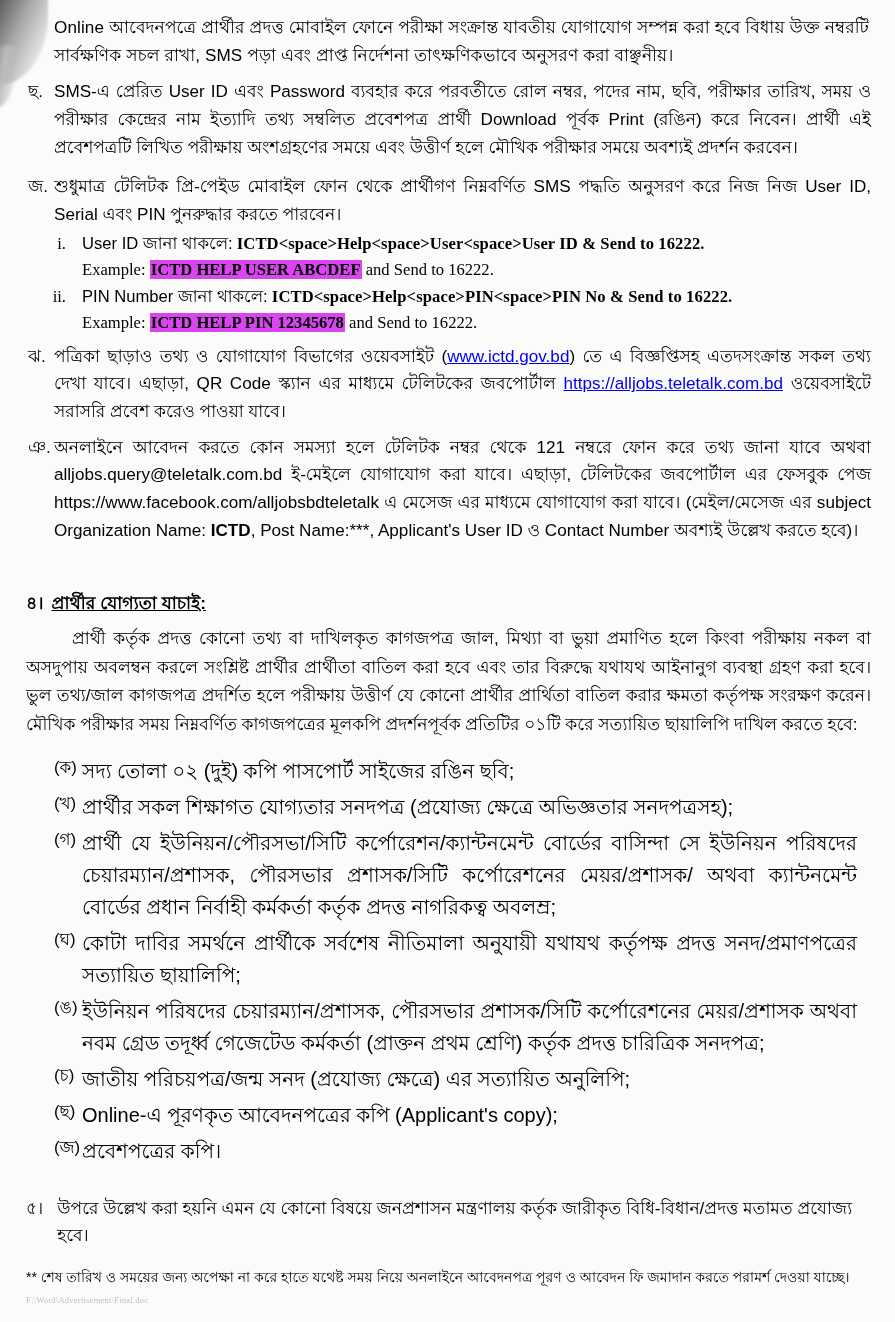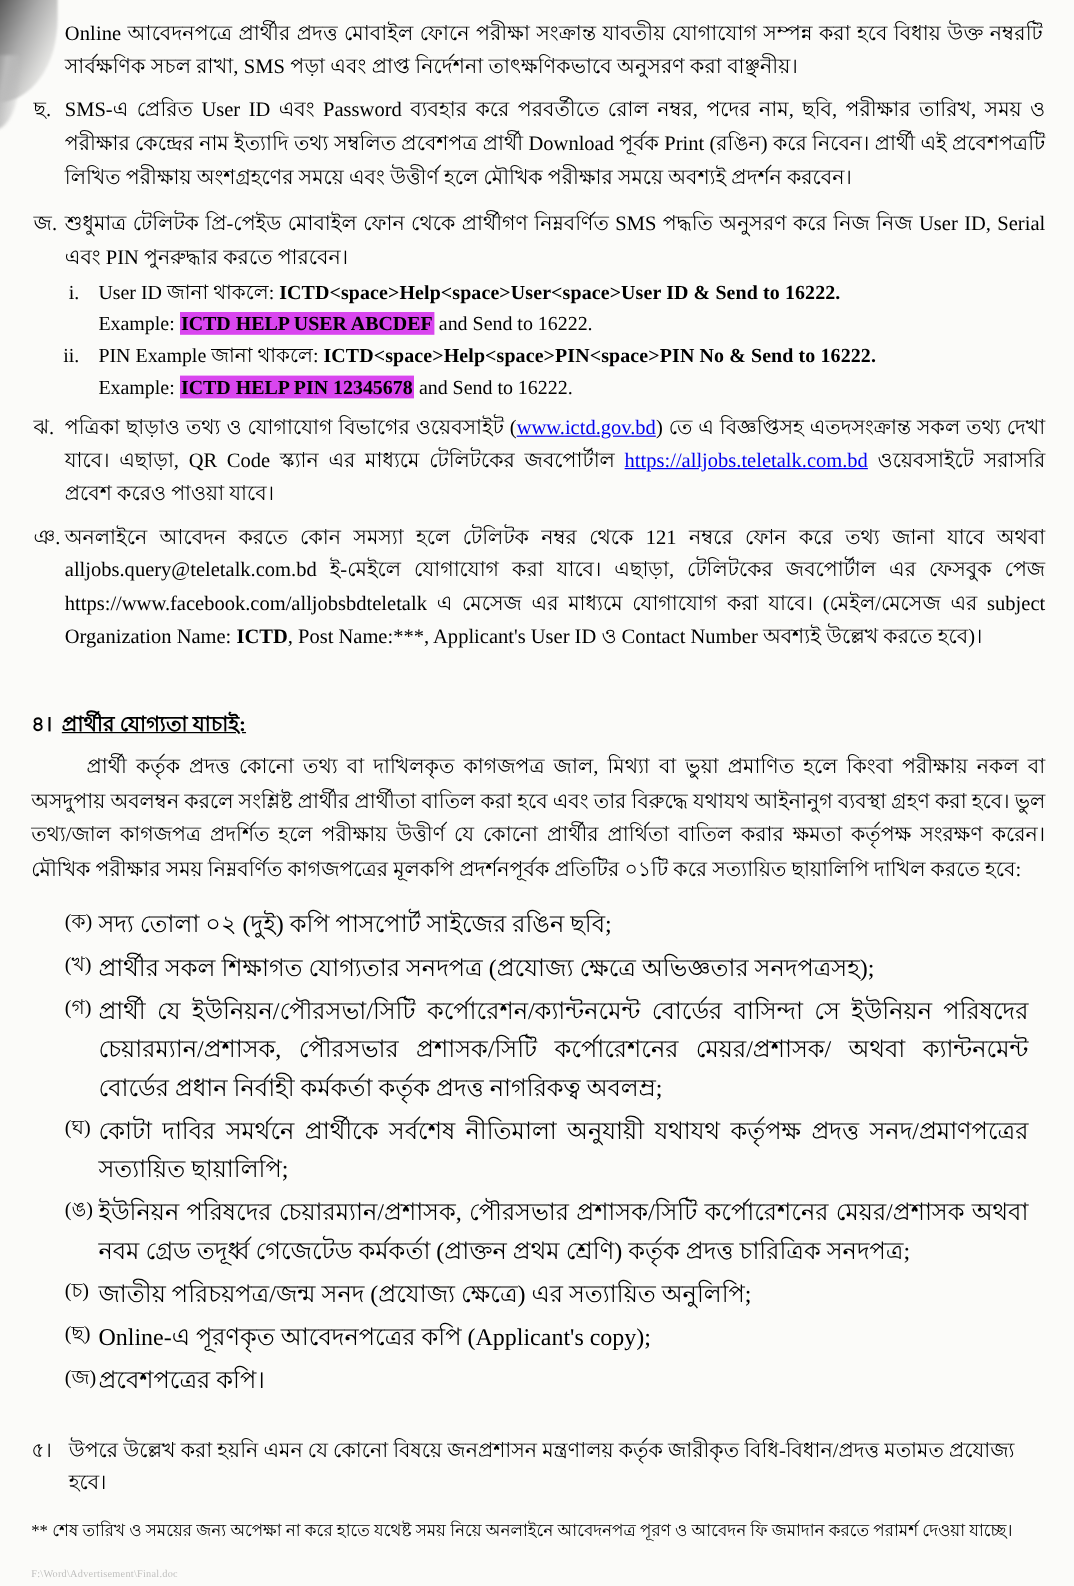--- a/index.html
+++ b/index.html
@@ -50,21 +50,21 @@
   }
 
   
   .para {
     font-size: 17.1px;
     line-height: 1.62;
     text-align: justify;
     margin: 0;
     letter-spacing: .1px;
   }
-  .bn { font-family: Liberation Serif, serif; }
+  .bn { font-family: Liberation Sans, sans-serif; }
 
   
   .clause {
     display: flex;
     align-items: flex-start;
     margin-top: 9px;
   }
   .clause > .marker {
     flex: 0 0 auto;
     width: 26px;
@@ -205,21 +205,21 @@
     left: 620px;
     top: -2px;
     width: 230px;
     height: 110px;
     pointer-events: none;
   }
 
   .footer-path {
     position: absolute;
     left: 26px;
-    bottom: 7px;
+    bottom: 18px;
     font-size: 8.6px;
     color: #8d8d8d;
     font-family: "Liberation Serif", "DejaVu Serif", serif;
     opacity: .55;
     letter-spacing: .2px;
     white-space: nowrap;
     overflow: hidden;
     height: 9px;
   }
 
@@ -264,21 +264,21 @@
             <span>Example:</span>
             <span class="hl">ICTD HELP USER ABCDEF</span>
             <span>and Send to 16222.</span>
           </div>
         </div>
       </li>
       <li>
         <div class="rnum">ii.</div>
         <div class="rbody">
           <div>
-            <span class="bn">PIN Example জানা থাকলে:</span>
+            <span class="bn">PIN Number জানা থাকলে:</span>
             <span class="mono-strong">ICTD&lt;space&gt;Help&lt;space&gt;PIN&lt;space&gt;PIN No &amp; Send to 16222.</span>
           </div>
           <div class="example-line">
             <span>Example:</span>
             <span class="hl">ICTD HELP PIN 12345678</span>
             <span>and Send to 16222.</span>
           </div>
         </div>
       </li>
     </ul>

